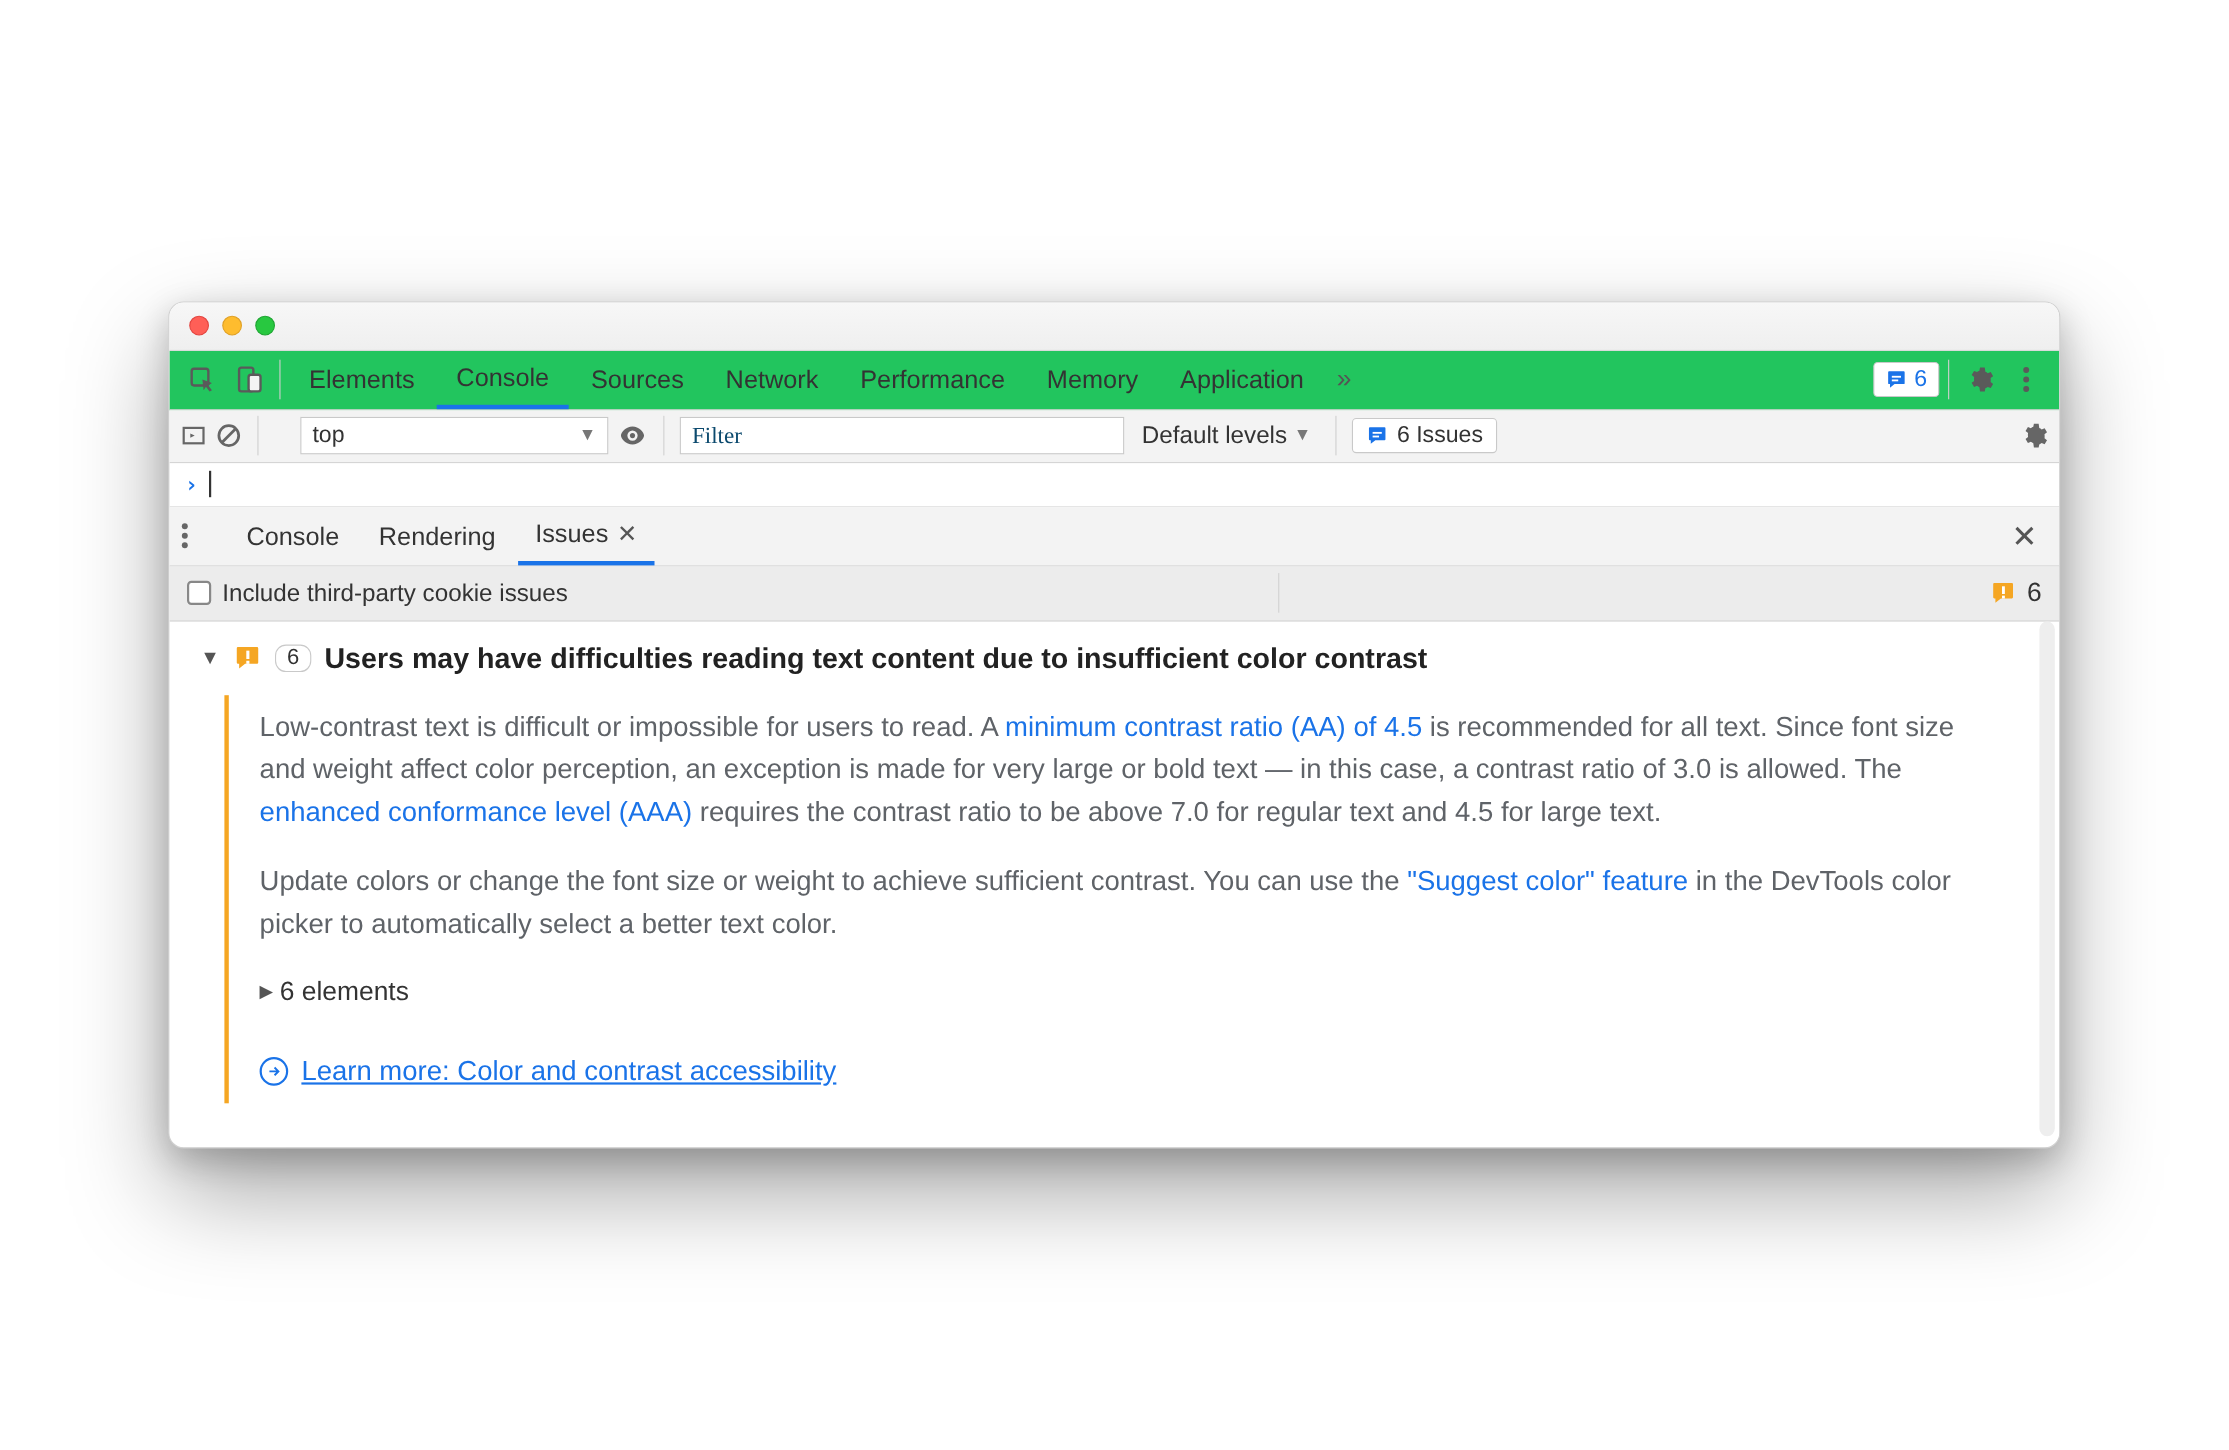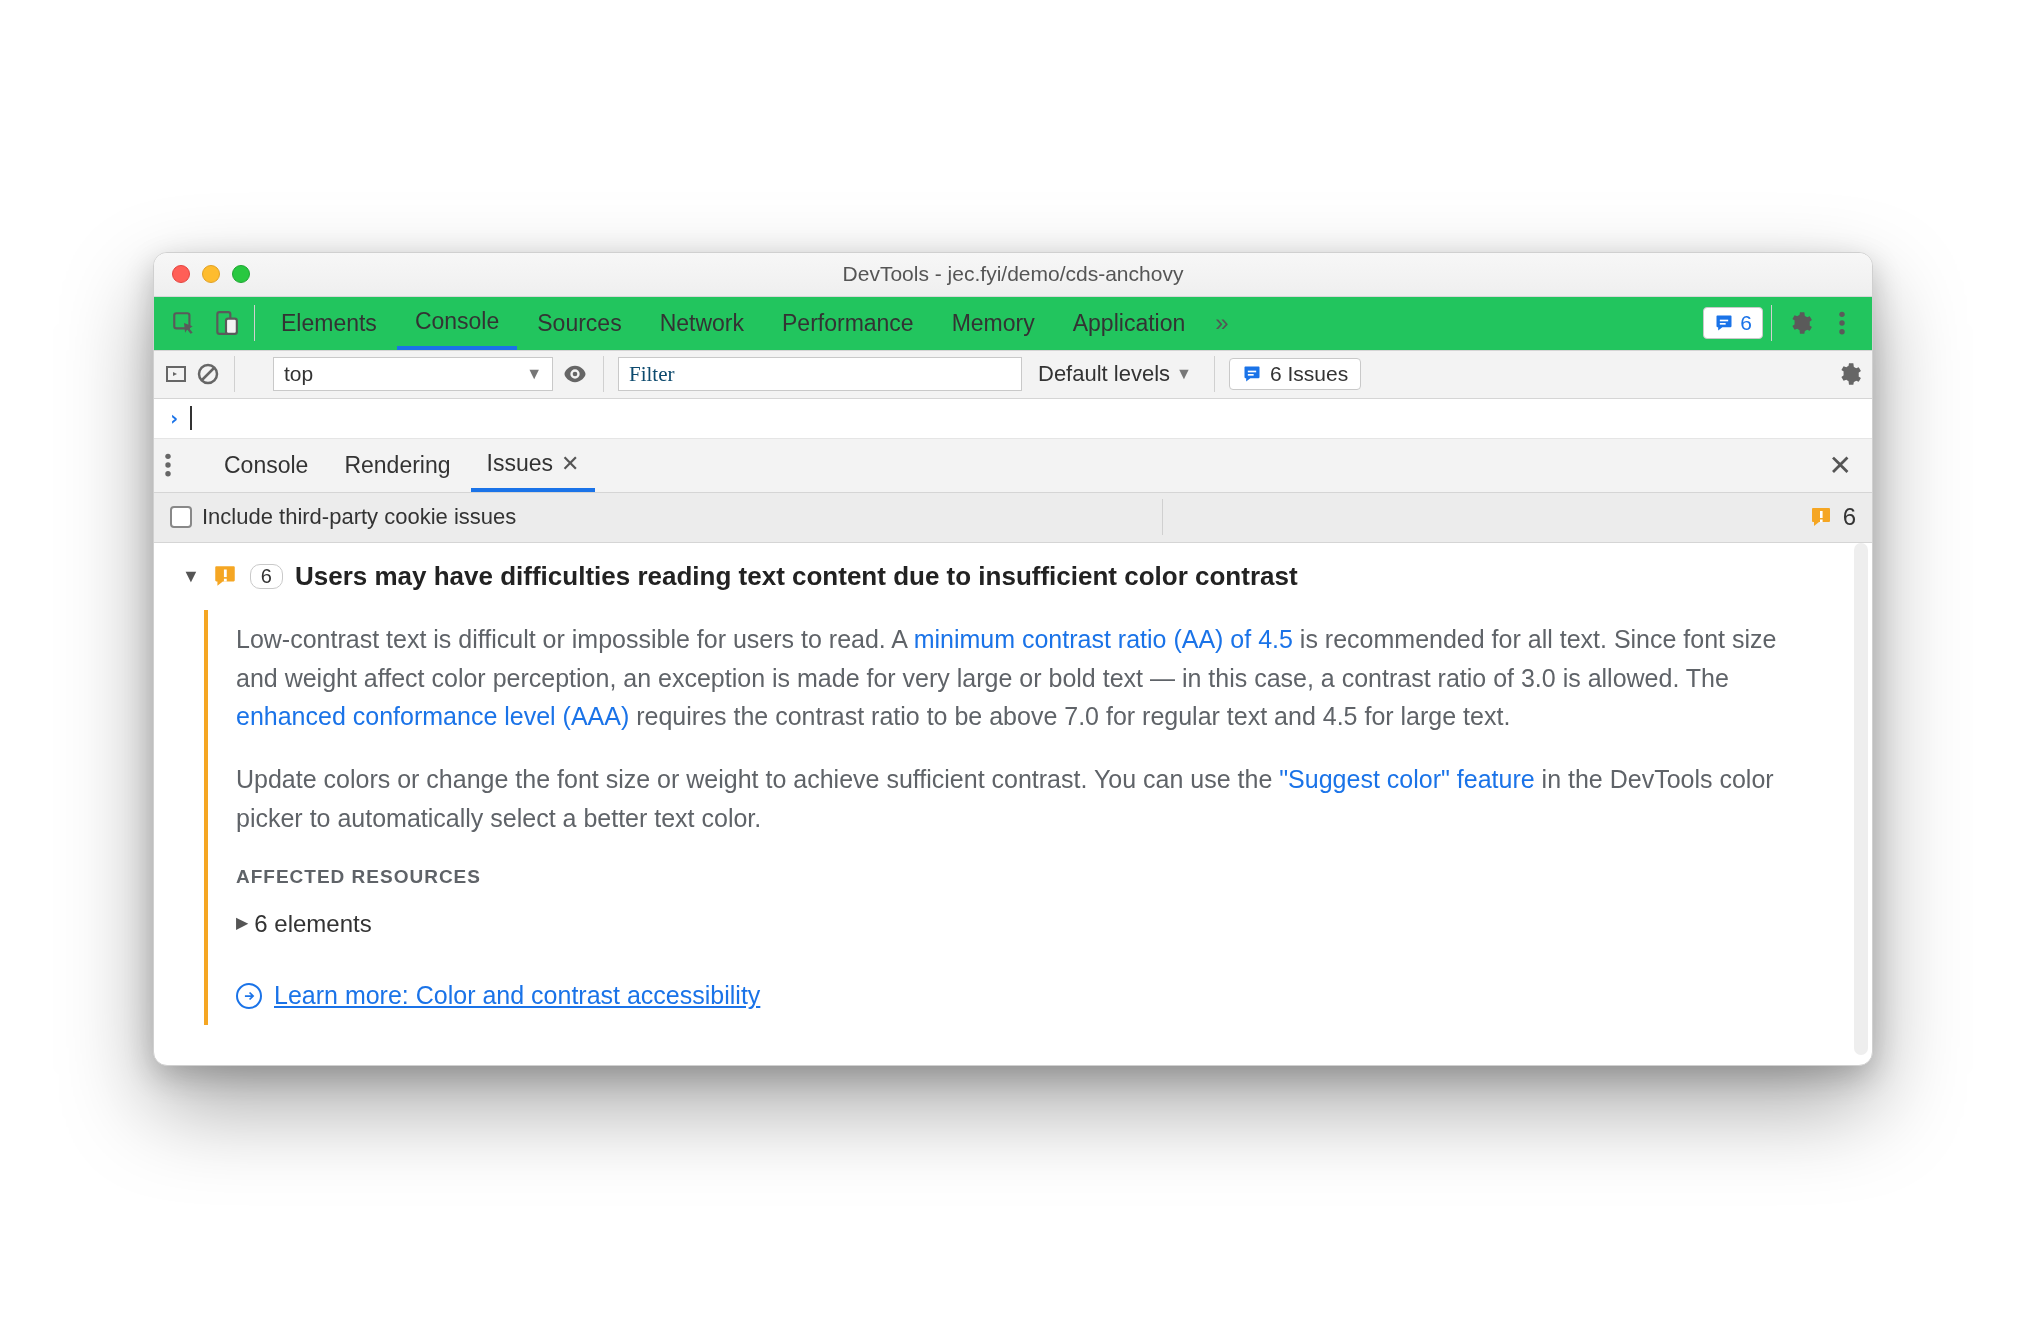--- a/index.html
+++ b/index.html
@@ -172,21 +172,20 @@
 <body>
 
 <div class="window">
 
   <div class="titlebar">
     <div class="traffic-lights">
       <div class="tl red"></div>
       <div class="tl yellow"></div>
       <div class="tl green"></div>
     </div>
-    <div class="title">DevTools - jec.fyi/demo/cds-anchovy</div>
   </div>
 
   <div class="main-tabs">
     <div class="icon-btn">
       <svg width="26" height="26" viewBox="0 0 24 24" fill="none" stroke="currentColor" stroke-width="2">
           <rect x="3" y="3" width="14" height="14" rx="2"></rect>
           <path d="M12 12l8 3-3 2 3 4-2 1-3-4-2 3z" fill="currentColor" stroke="none"></path>
         </svg>
     </div>
     <div class="icon-btn">
@@ -329,21 +328,20 @@
       <span>Users may have difficulties reading text content due to insufficient color contrast</span>
     </div>
 
     <div class="issue-body">
       <p>
         <span>Low-contrast text is difficult or impossible for users to read. A </span><a href="#">minimum contrast ratio (AA) of 4.5</a><span> is recommended for all text. Since font size and weight affect color perception, an exception is made for very large or bold text — in this case, a contrast ratio of 3.0 is allowed. The </span><a href="#">enhanced conformance level (AAA)</a><span> requires the contrast ratio to be above 7.0 for regular text and 4.5 for large text.</span>
       </p>
       <p>
         <span>Update colors or change the font size or weight to achieve sufficient contrast. You can use the </span><a href="#">"Suggest color" feature</a><span> in the DevTools color picker to automatically select a better text color.</span>
       </p>
-      <div class="section-label">AFFECTED RESOURCES</div>
       <div class="aff-row">
         <span style="font-size:16px;color:#555">▶</span>
         <span>6 elements</span>
       </div>
       <div class="learn-row">
         <span class="circle-arrow">
           <svg width="14" height="14" viewBox="0 0 24 24" fill="none" stroke="#1a73e8" stroke-width="3">
               <path d="M5 12h13M13 6l6 6-6 6"></path>
             </svg>
         </span>

